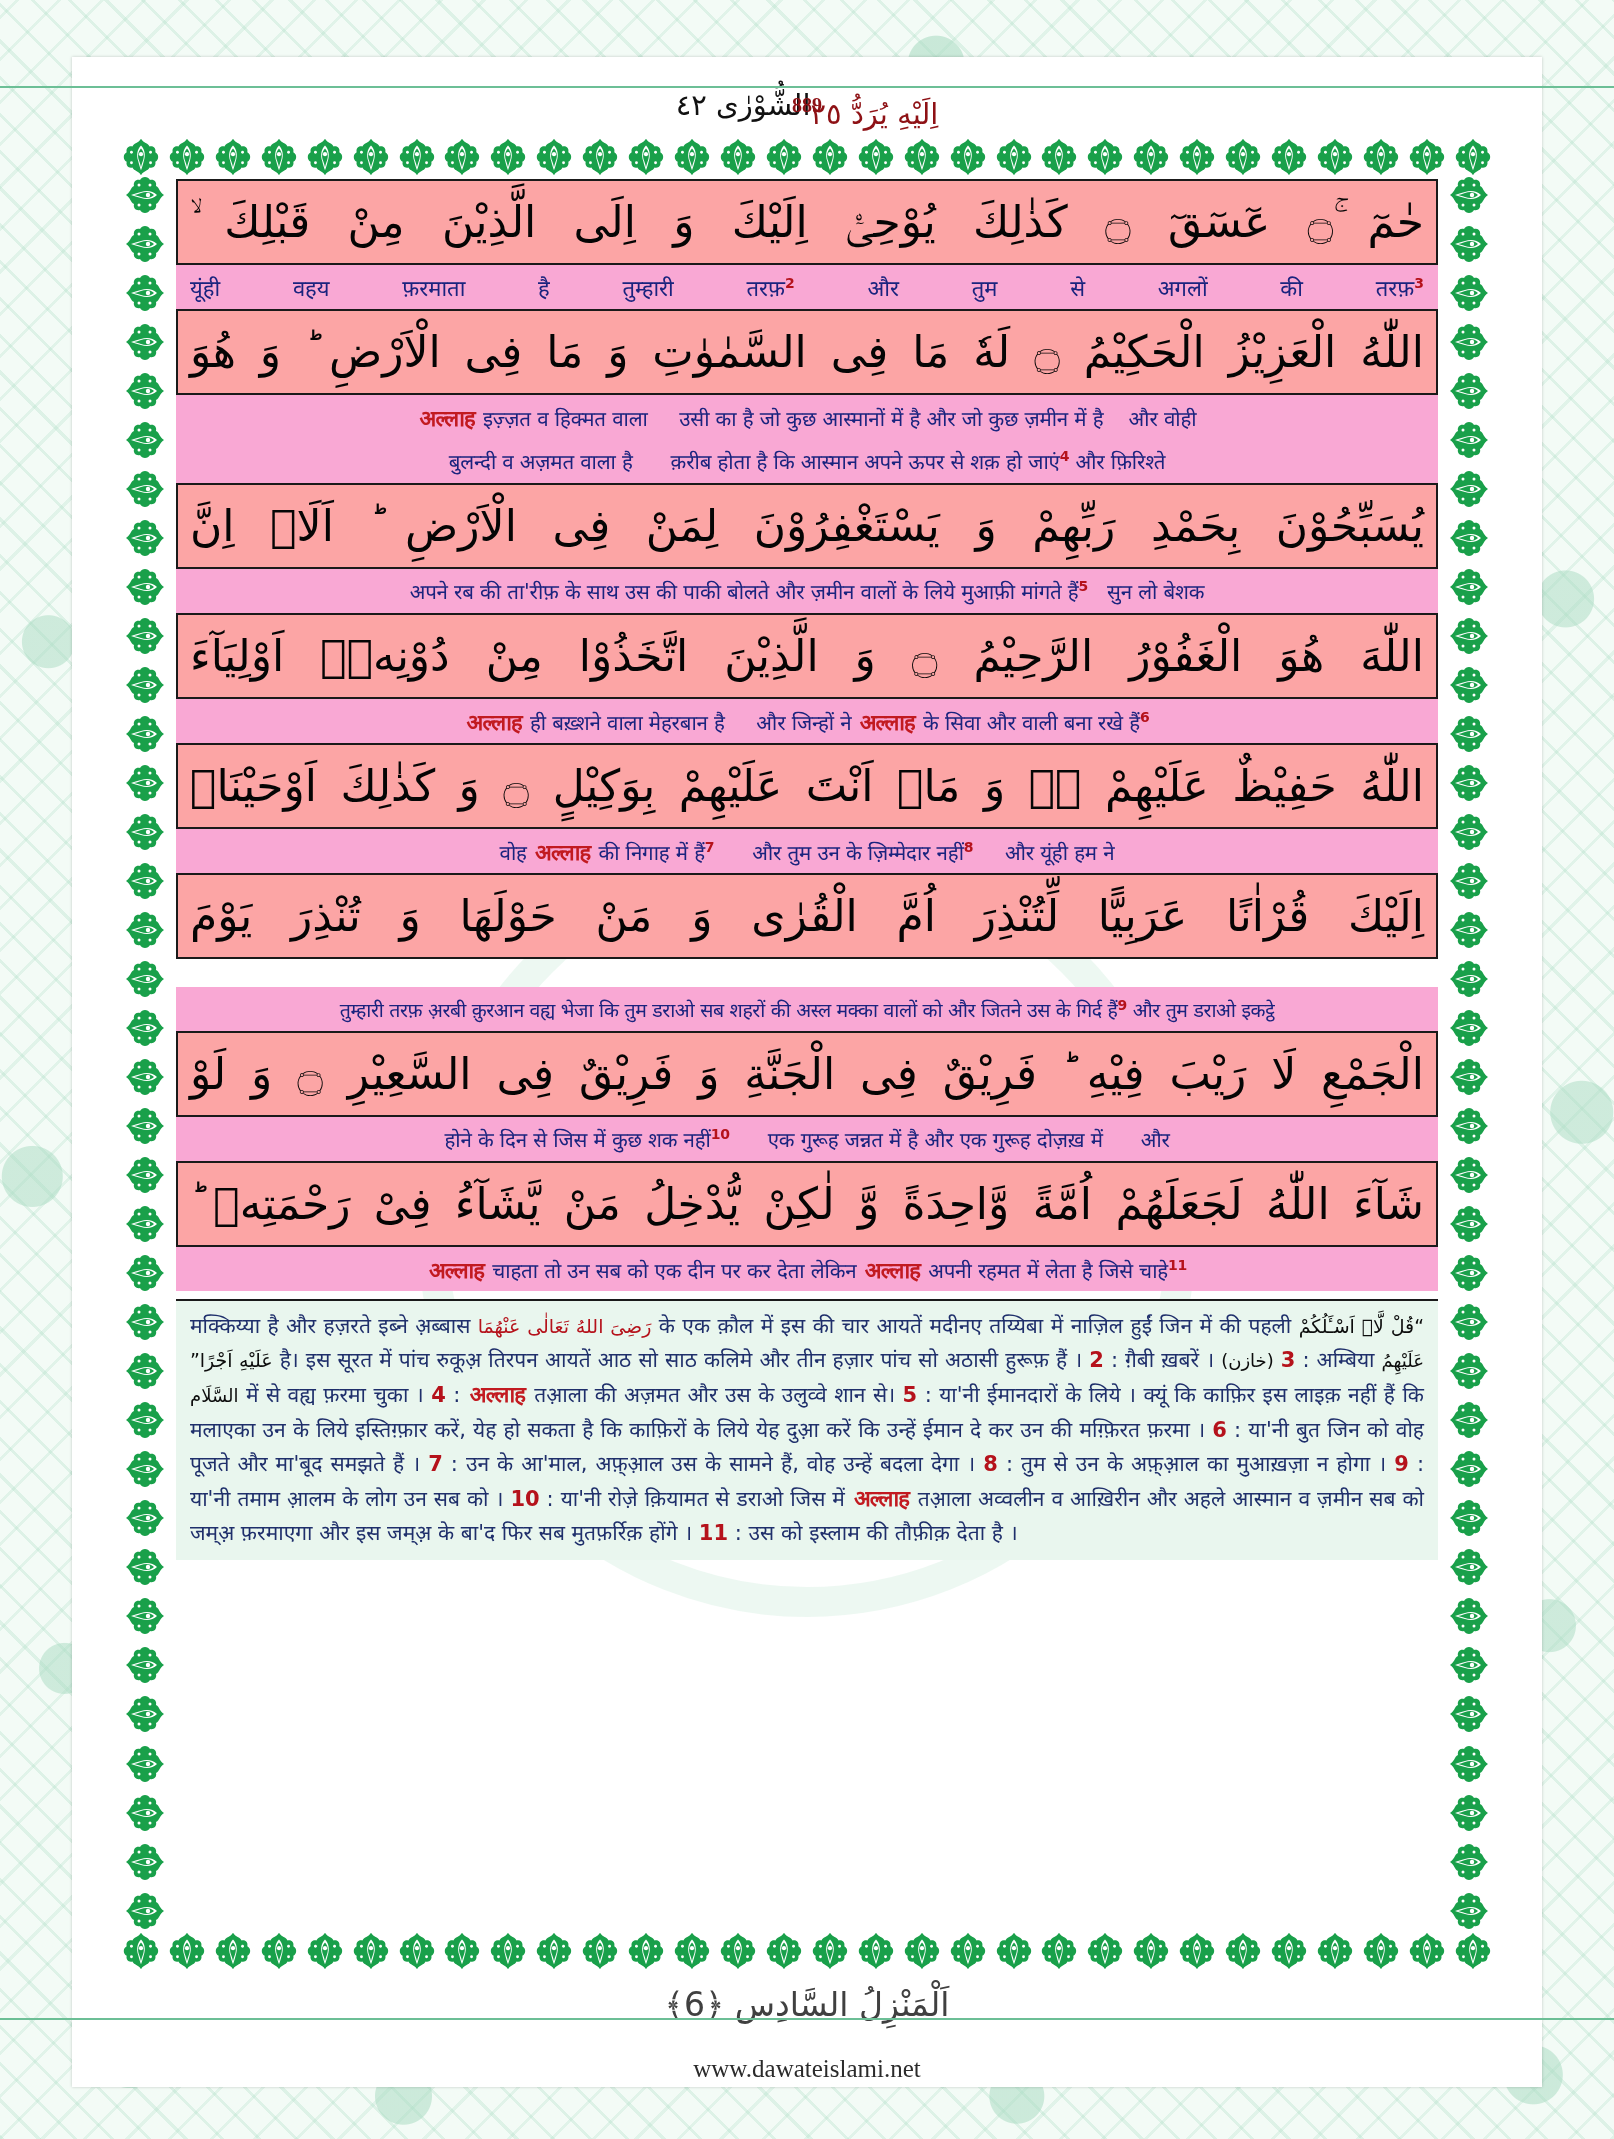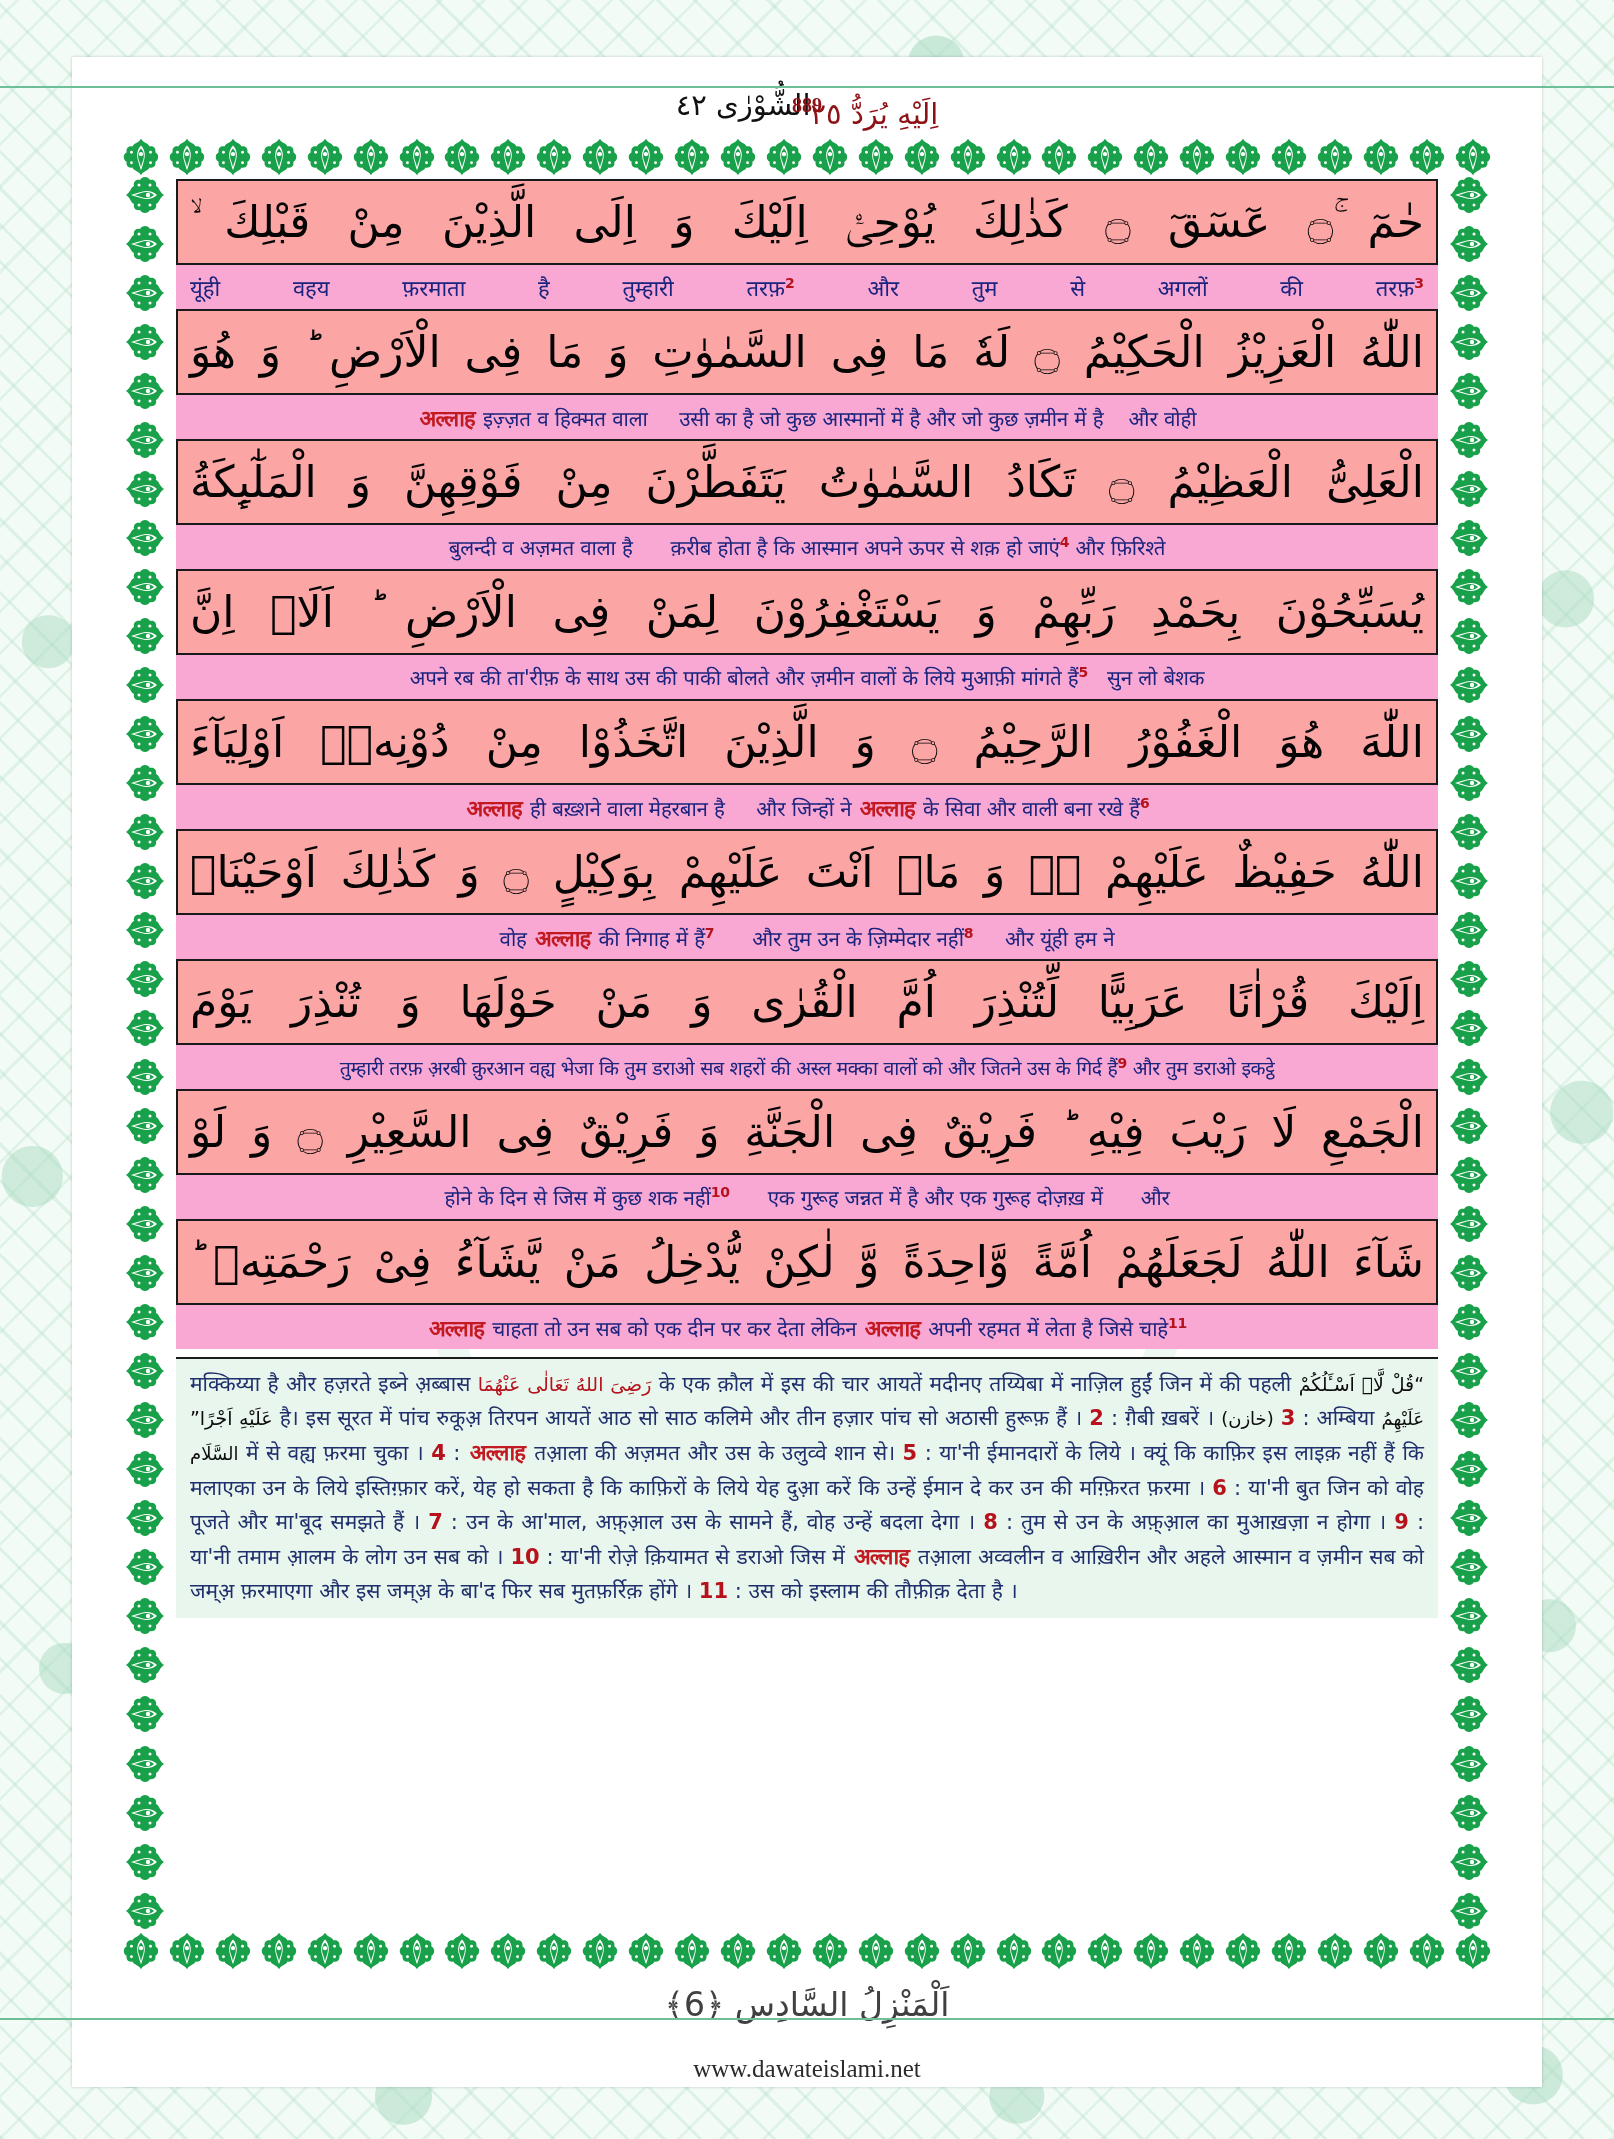--- a/index.html
+++ b/index.html
@@ -211,21 +211,21 @@
     padding: 0 14px;
     box-sizing: border-box;
     font-family: "DejaVu Sans", sans-serif;
     font-size: 22px;
     color: #1a237e;
     white-space: nowrap;
     overflow: hidden;
   }
   .trans-row .w { flex: 0 0 auto; }
   .trans-row.compact { font-size: 20.5px; letter-spacing: -0.2px; }
-  .trans-row.tight { font-size: 19.5px; letter-spacing: -0.4px; }
+  .trans-row.tight { font-size: 19.5px; letter-spacing: -0.4px; margin-top: 28px; }
   .trans-row.just { justify-content: space-between; }
   .trans-row.flow {
     justify-content: center;
     gap: 0;
   }
   .sup {
     font-size: 14px;
     color: #b5121b;
     vertical-align: super;
     font-weight: bold;
@@ -1935,23 +1935,20 @@
         <span class="w">से</span>
         <span class="w">अगलों</span>
         <span class="w">की</span>
         <span class="w">तरफ़<sup class="sup">3</sup></span>
       </div>
       <div class="ayah-block">
         <div class="ayah-text">اللّٰهُ الْعَزِیْزُ الْحَكِیْمُ ۝ لَهٗ مَا فِی السَّمٰوٰتِ وَ مَا فِی الْاَرْضِ ؕ وَ هُوَ</div>
       </div>
       <div class="trans-row compact flow">
         <span class="w"><span class="allah-word">अल्लाह</span> इज़्ज़त व हिक्मत वाला &nbsp;&nbsp;&nbsp; उसी का है जो कुछ आस्मानों में है और जो कुछ ज़मीन में है &nbsp;&nbsp; और वोही</span>
-      </div>
-      <div class="ayah-block">
-        <div class="ayah-text">الْعَلِیُّ الْعَظِیْمُ ۝ تَكَادُ السَّمٰوٰتُ یَتَفَطَّرْنَ مِنْ فَوْقِهِنَّ وَ الْمَلٰٓىِٕكَةُ</div>
       </div>
       <div class="trans-row compact flow">
         <span class="w">बुलन्दी व अज़मत वाला है &nbsp;&nbsp;&nbsp;&nbsp; क़रीब होता है कि आस्मान अपने ऊपर से शक़ हो जाएं<sup class="sup">4</sup> और फ़िरिश्ते</span>
       </div>
       <div class="ayah-block">
         <div class="ayah-text">یُسَبِّحُوْنَ بِحَمْدِ رَبِّهِمْ وَ یَسْتَغْفِرُوْنَ لِمَنْ فِی الْاَرْضِ ؕ اَلَاۤ اِنَّ</div>
       </div>
       <div class="trans-row compact flow">
         <span class="w">अपने रब की ता'रीफ़ के साथ उस की पाकी बोलते और ज़मीन वालों के लिये मुआफ़ी मांगते हैं<sup class="sup">5</sup> &nbsp; सुन लो बेशक</span>
       </div>

